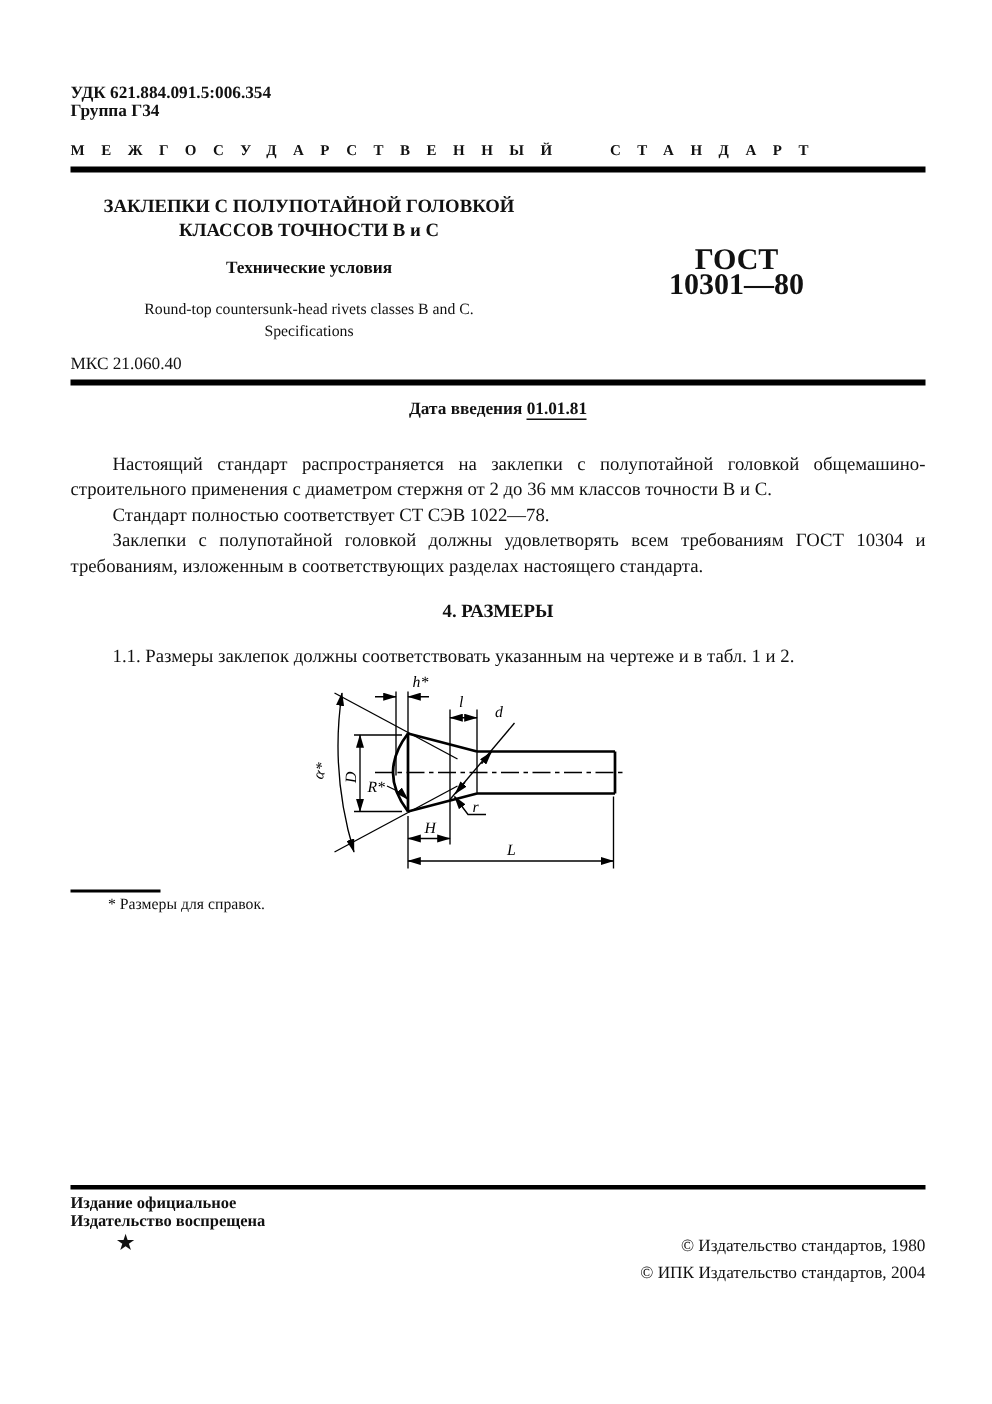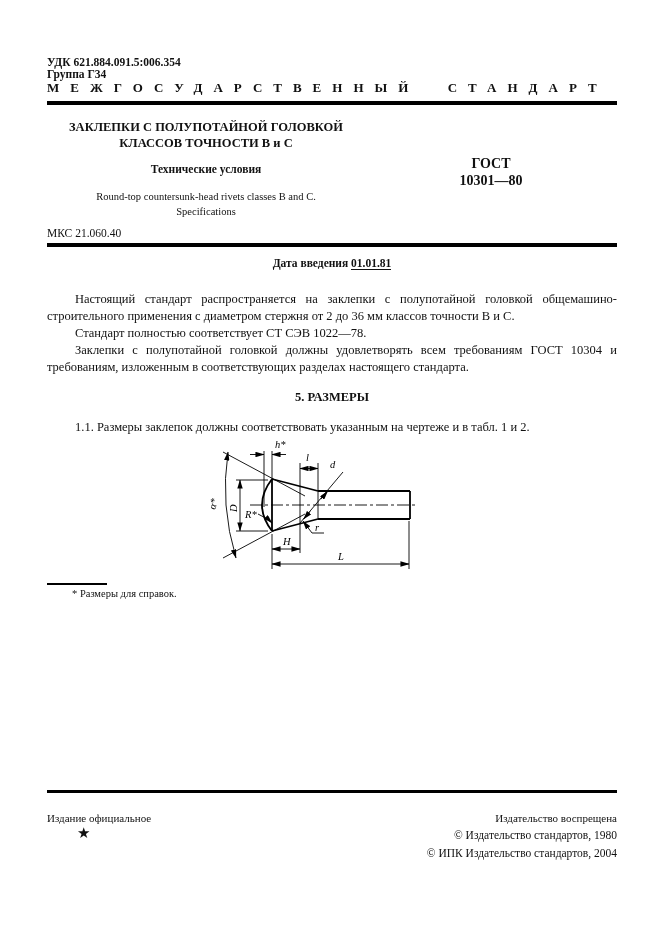--- a/index.html
+++ b/index.html
@@ -9,54 +9,55 @@
     color:#111111;
     font-family:"Liberation Serif", serif;
     position:relative;
     overflow:hidden;
   }
   .content { padding:56px 44px 0 47px; }
 
   .hdr-row { display:flex; justify-content:space-between; font-weight:bold; font-size:11.5px;flex-direction:column; }
 
   .banner {
-    font-weight:bold; font-size:13px;
+    margin-top:15px;
+    font-weight:bold; font-size:10px;
     letter-spacing:11px; word-spacing:14px;
     white-space:nowrap; overflow:hidden;font-family:Liberation Serif, serif;
   }
   .rule-thick { margin-top:5px; height:4px; background:#000; }
 
   .title-row { display:flex; margin-top:14px; }
   .title-left { width:318px; text-align:center; }
   .title-right { flex:1; text-align:center; }
   .title-ru { font-weight:bold; font-size:12.5px; line-height:16px; }
   .subtitle { font-weight:bold; font-size:11.5px; margin-top:12px; }
   .title-en { font-size:10.5px; line-height:15px; margin-top:14px; }
-  .doc-code { font-weight:bold; font-size:14px; line-height:17px; margin-top:36px; }
+  .doc-code { font-weight:bold; font-size:20px; line-height:17px; margin-top:36px; }
 
   .mks { margin-top:8px; font-size:11.5px; }
   .rule-2 { margin-top:4px; height:3.5px; background:#000; }
   .date-line { margin-top:10px; text-align:center; font-weight:bold; font-size:11.5px; }
   .date-val { border-bottom:1.4px solid #111; padding-bottom:0px; }
 
   .paras { margin-top:22px; font-size:12.5px; line-height:17px; text-align:justify; }
   .paras p { margin:0; text-indent:28px; }
 
   .sec-heading { margin-top:14px; text-align:center; font-weight:bold; font-size:12.5px; }
   .clause { margin-top:14px; font-size:12.5px; line-height:17px; text-indent:28px; }
 
   .figure-wrap { position:relative; height:146px; }
   .figure-wrap svg { position:absolute; left:153px; top:1px; }
 
   .footnote-rule { width:60px; height:2px; background:#000; margin-top:1px; }
   .footnote-text { font-size:10.5px; padding-left:25px; margin-top:3px; }
 
   .footer { position:absolute; left:47px; right:44px; top:790px; }
   .footer-rule { height:3px; background:#000; }
-  .footer-row { display:flex; justify-content:space-between; font-weight:normal; font-size:11px; margin-top:19px; }
+  .footer-row { display:flex; justify-content:space-between; font-weight:bold; font-size:11px; margin-top:3px;flex-direction:column; }
   .footer-bottom { display:flex; justify-content:space-between; align-items:flex-start; margin-top:2px; }
   .star { font-size:15px; margin-left:30px; line-height:14px; }
   .copyrights { text-align:right; font-size:11.5px; line-height:18px; }
 
   svg text {
     font-family:"Liberation Serif", serif;
     font-style:italic;
     font-size:10.5px;
     fill:#000;
   }
@@ -105,21 +106,21 @@
     <span> </span>
     <span class="date-val">01.01.81</span>
   </div>
 
   <div class="paras">
     <p>Настоящий стандарт распространяется на заклепки с полупотайной головкой общемашино-строительного применения с диаметром стержня от 2 до 36 мм классов точности В и С.</p>
     <p>Стандарт полностью соответствует СТ СЭВ 1022—78.</p>
     <p>Заклепки с полупотайной головкой должны удовлетворять всем требованиям ГОСТ 10304 и требованиям, изложенным в соответствующих разделах настоящего стандарта.</p>
   </div>
 
-  <div class="sec-heading">5. РАЗМЕРЫ</div>
+  <div class="sec-heading">4. РАЗМЕРЫ</div>
   <div class="clause">1.1. Размеры заклепок должны соответствовать указанным на чертеже и в табл. 1 и 2.</div>
 
   <div class="figure-wrap">
     <svg width="240" height="146" viewBox="200 446 240 146">
       <defs>
         <marker id="arw" viewBox="0 0 10 6" refX="9.5" refY="3" markerWidth="9" markerHeight="5.5" markerUnits="userSpaceOnUse" orient="auto-start-reverse">
           <path d="M0,0 L10,3 L0,6 Z" fill="#000"></path>
         </marker>
       </defs>
 

